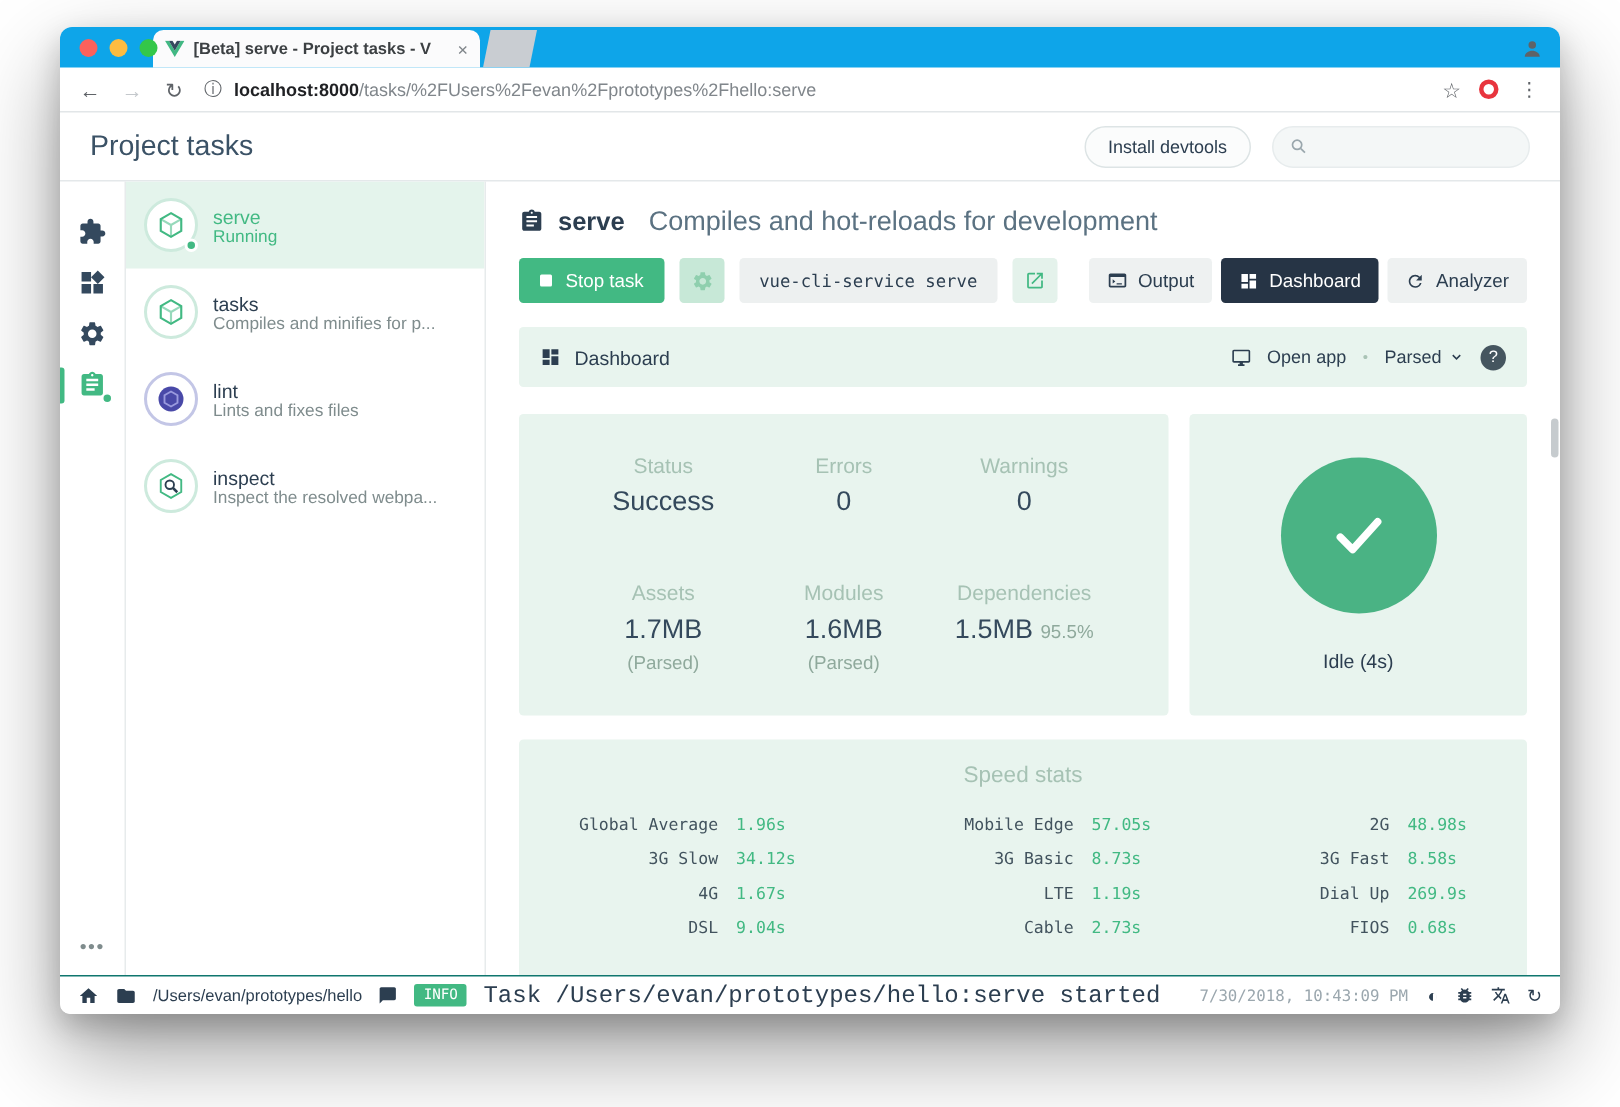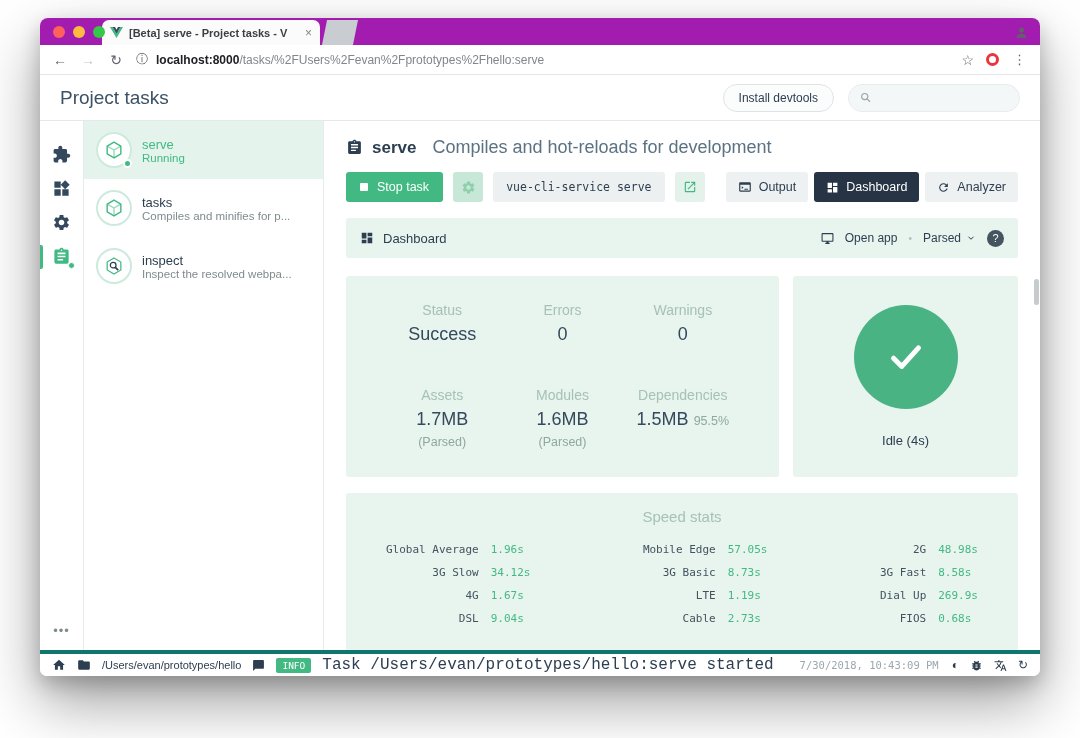--- a/index.html
+++ b/index.html
@@ -7,21 +7,21 @@
               font-family:"Liberation Sans", sans-serif; }
   svg { display:block; }
   button { font-family:inherit; cursor:pointer; }
 
   .window { position:absolute; left:40px; top:18px; width:1000px; height:658px;
             background:#fff; border-radius:8px 8px 7px 7px; overflow:hidden;
             box-shadow:0 26px 60px rgba(0,0,0,.38), 0 8px 20px rgba(0,0,0,.20);
             display:flex; flex-direction:column; }
 
   
-  .tabstrip { height:27px; background:#a21caf; position:relative; display:flex; align-items:flex-end; flex:0 0 auto; }
+  .tabstrip { height:27px; background:#0ea5e9; position:relative; display:flex; align-items:flex-end; flex:0 0 auto; }
   .traffic { position:absolute; left:13px; top:8px; display:flex; gap:8px; }
   .tl { width:12px; height:12px; border-radius:50%; display:inline-block; }
   .tl-red{background:#fc615c}.tl-yellow{background:#fdbc40}.tl-green{background:#34c749}
   .tab { margin-left:62px; width:218px; height:25px; background:#fbfbfc; border-radius:7px 7px 0 0;
          display:flex; align-items:center; gap:6px; padding:0 8px; }
   .tab-title { flex:1; font-size:11px; color:#3c4043; font-weight:bold; white-space:nowrap; overflow:hidden; text-overflow:ellipsis; }
   .tab-close { font-size:12px; color:#80868b; cursor:pointer; }
   .newtab { width:36px; height:25px; background:#c9cdd2; clip-path:polygon(14% 0,100% 0,86% 100%,0 100%); margin-left:2px; }
   .profile { position:absolute; right:10px; top:6px; width:17px; height:17px; border-radius:50%;
              display:flex; align-items:center; justify-content:center; }
@@ -121,21 +121,21 @@
   .speed-title { text-align:center; font-size:15px; color:#a6c2b4; margin-bottom:18px; }
   .speed-cols { display:flex; justify-content:space-between; padding:0 14px; }
   .speed-col { display:grid; grid-template-columns:auto auto; column-gap:12px; row-gap:10px;
                font-family:"DejaVu Sans Mono", monospace; font-size:11px; align-content:start; }
   .sl { text-align:right; color:#42535e; }
   .sv { color:#42b983; }
 
   .scroll-thumb { position:absolute; right:1px; top:158px; width:5px; height:26px; background:#c6cbce; border-radius:3px; }
 
   
-  .status-bar { height:26px; border-top:4px solid #0f766e; display:flex; align-items:center; gap:11px;
+  .status-bar { height:26px; border-top:1px solid #0f766e; display:flex; align-items:center; gap:11px;
                 padding:0 12px; flex:0 0 auto; background:#fff; }
   .sb-icon { display:flex; align-items:center; justify-content:center; cursor:pointer; color:#2c3e50; font-size:12px; }
   .sb-path { font-size:11px; color:#2c3e50; cursor:pointer; }
   .sb-badge { background:#42b983; color:#fff; font-family:"DejaVu Sans Mono", monospace; font-size:9.5px;
               padding:2px 6px; border-radius:2px; }
   .sb-msg { font-family:Liberation Mono, monospace; font-size:16px; color:#2c3e50;
             white-space:nowrap; overflow:hidden; text-overflow:ellipsis; flex:1; }
   .sb-time { font-family:"DejaVu Sans Mono", monospace; font-size:10.5px; color:#9ba7ae; margin-right:2px; }
 </style>
 </head>
@@ -238,20 +238,32 @@
       <div class="task-item">
         <span class="task-ic">
           <svg viewBox="0 0 24 24" fill="none" stroke="#42b983" stroke-width="1.7">
               <path d="M12 2.5l8.2 4.75v9.5L12 21.5l-8.2-4.75v-9.5z"></path>
               <path d="M12 12l8.2-4.75M12 12L3.8 7.25M12 12v9.5" stroke-opacity=".55"></path>
             </svg>
         </span>
         <span class="task-text">
           <span class="task-name" style="display:block">tasks</span>
           <span class="task-desc" style="display:block">Compiles and minifies for p...</span>
+        </span>
+      </div>
+      <div class="task-item">
+        <span class="task-ic" style="border-color:#c3c6e6">
+          <svg viewBox="0 0 24 24">
+              <circle cx="12" cy="12" r="10" fill="#4949a8"></circle>
+              <path d="M12 6l5.2 3v6L12 18l-5.2-3V9z" fill="none" stroke="#9a9ade" stroke-width="1.5"></path>
+            </svg>
+        </span>
+        <span class="task-text">
+          <span class="task-name" style="display:block">lint</span>
+          <span class="task-desc" style="display:block">Lints and fixes files</span>
         </span>
       </div>
       <div class="task-item">
         <span class="task-ic">
           <svg viewBox="0 0 24 24" fill="none" stroke="#42b983" stroke-width="1.5">
               <path d="M12 2.5l8.2 4.75v9.5L12 21.5l-8.2-4.75v-9.5z"></path>
               <circle cx="11" cy="11" r="3.4" stroke="#2c3e50"></circle>
               <path d="M13.6 13.6L17 17" stroke="#2c3e50" stroke-width="2"></path>
             </svg>
         </span>

